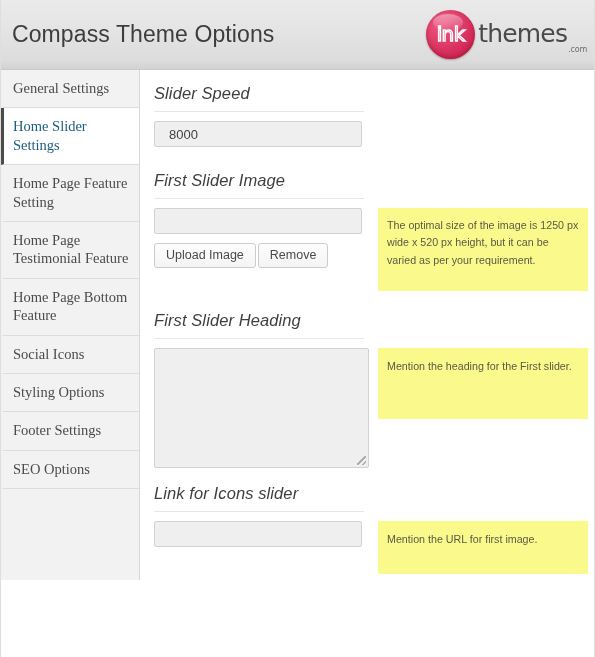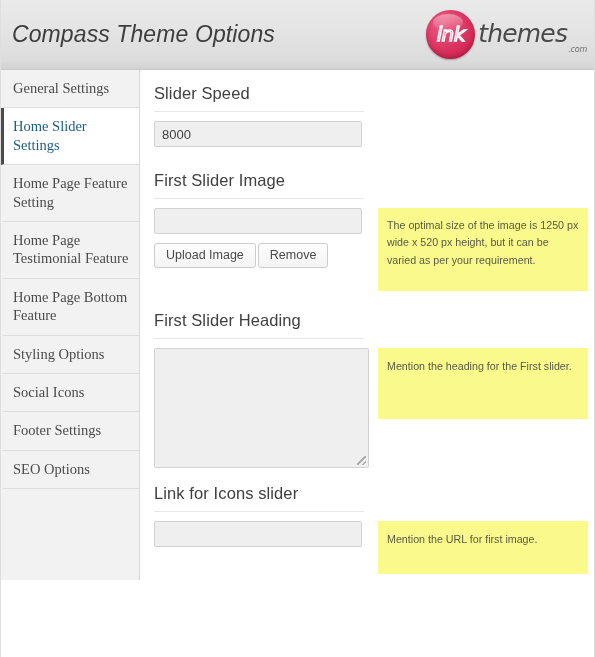--- a/index.html
+++ b/index.html
@@ -29,21 +29,20 @@
   
   .header {
     position: relative;
     height: 70px;
     box-sizing: border-box;
     background: linear-gradient(to bottom, #eaeaea 0%, #e4e4e4 45%, #dcdcdc 88%, #d2d2d2 100%);
     border-bottom: 1px solid #c9c9c9;
     display: flex;
     align-items: center;
     justify-content: space-between;
-    font-style: italic;
   }
   .page-title {
     font-size: 23px;
     font-weight: 400;
     color: #3d3d3d;
     margin-left: 11px;
     letter-spacing: 0.1px;
     white-space: nowrap;
   }
 
@@ -157,20 +156,21 @@
     overflow: hidden;
   }
   .field-block { margin-bottom: 2px; }
 
   .field-title {
     font-size: 16.5px;
     font-weight: 400;
     color: #3f3f3f;
     margin: 0 0 8px 0;
     letter-spacing: 0.1px;
+    font-style: italic;
   }
   .rule {
     height: 1px;
     background: #e6e6e6;
     width: 210px;
     margin-bottom: 9px;
   }
 
   .row {
     display: flex;
@@ -181,21 +181,21 @@
   .text-input {
     box-sizing: border-box;
     width: 208px;
     height: 26px;
     background: #efefef;
     border: 1px solid #d2d2d2;
     border-radius: 2px;
     font-family: "Liberation Sans", sans-serif;
     font-size: 13px;
     color: #3f3f3f;
-    padding: 0 7px;
+    padding: 0 14px;
     outline: none;
   }
   .text-area {
     box-sizing: border-box;
     width: 215px;
     height: 120px;
     background: #efefef;
     border: 1px solid #d2d2d2;
     border-radius: 2px;
     resize: none;
@@ -272,22 +272,22 @@
   </div>
 
   <div class="body-wrap">
 
     <div class="sidebar">
       <div class="nav-item">General Settings</div>
       <div class="nav-item active">Home Slider Settings</div>
       <div class="nav-item">Home Page Feature Setting</div>
       <div class="nav-item">Home Page Testimonial Feature</div>
       <div class="nav-item">Home Page Bottom Feature</div>
+      <div class="nav-item">Social Icons</div>
       <div class="nav-item">Styling Options</div>
-      <div class="nav-item">Social Icons</div>
       <div class="nav-item">Footer Settings</div>
       <div class="nav-item">SEO Options</div>
       <div class="sidebar-filler"></div>
     </div>
 
     <div class="content">
 
       <div class="field-block">
         <div class="field-title">Slider Speed</div>
         <div class="rule"></div>

